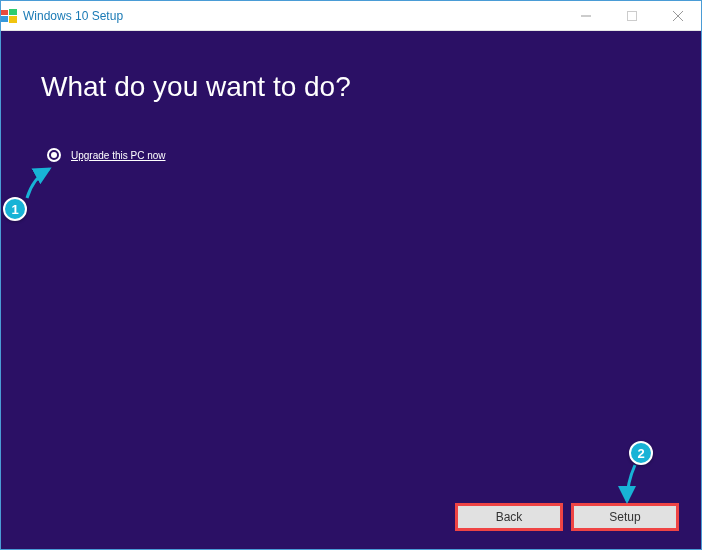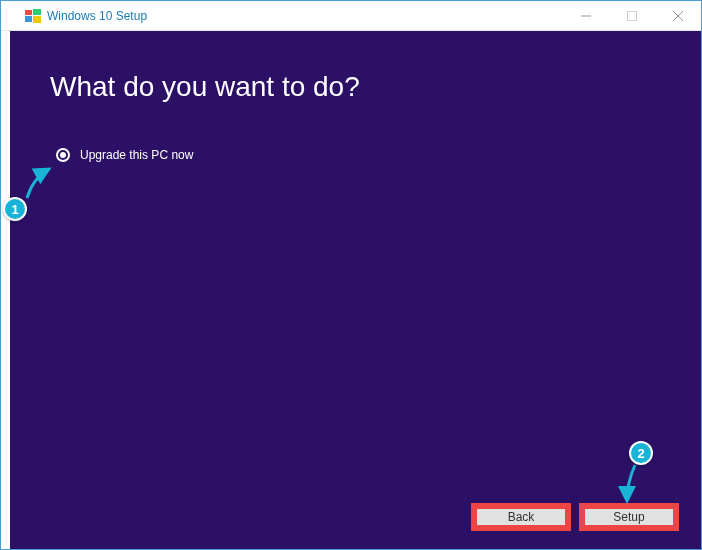--- a/index.html
+++ b/index.html
@@ -9,21 +9,21 @@
       font-family: "Segoe UI", Tahoma, sans-serif;
       background: #fff;
       position: relative;
       border: 1px solid #4a9cd6;
     }
     .titlebar {
       height: 30px;
       background: #fff;
       display: flex;
       align-items: center;
-      padding-left: 24px;
+      padding-left: 0;
       border-bottom: 1px solid #e6e6e6;
     }
     .titlebar-icon {
       width: 16px; height: 16px;
       margin-right: 6px;
       display: inline-flex;
     }
     .titlebar-title {
       color: #1a7ab5;
       font-size: 12px;
@@ -35,21 +35,20 @@
       display: flex; align-items: center; justify-content: center;
       color: #888; font-size: 10px;
     }
     .win-btn svg { stroke: #999; }
     .content {
       position: absolute;
       top: 30px; left: 0; right: 0; bottom: 0;
       background: #2b1065;
       color: #fff;
       padding: 40px 16px 20px 40px;
-      margin-left: 9px;
     }
     .heading {
       font-size: 28px;
       font-weight: 300;
       margin-bottom: 45px;
     }
     .radio-group { margin-left: 6px; }
     .radio-row {
       display: flex;
       align-items: center;
@@ -65,32 +64,32 @@
       flex-shrink: 0;
     }
     .radio.selected::after {
       content: "";
       position: absolute;
       top: 2px; left: 2px;
       width: 6px; height: 6px;
       background: #fff;
       border-radius: 50%;
     }
-    .radio-label { font-size: 12px; font-weight: 400; }
+    .radio-label { font-size: 10px; font-weight: 400; text-decoration: underline; }
     .footer {
       position: absolute;
       bottom: 18px; right: 22px;
       display: flex;
       gap: 8px;
     }
     .btn {
-      width: 100px; height: 28px;
+      width: 108px; height: 28px;
       background: #e1e1e1;
       color: #333;
-      border: 6px solid #ef4444;
+      border: 3px solid #ef4444;
       font-size: 12px;
       font-family: inherit;
       cursor: pointer;
     }
     
     .callout {
       position: absolute;
       width: 24px; height: 24px;
       border-radius: 50%;
       background: #18b3d6;

